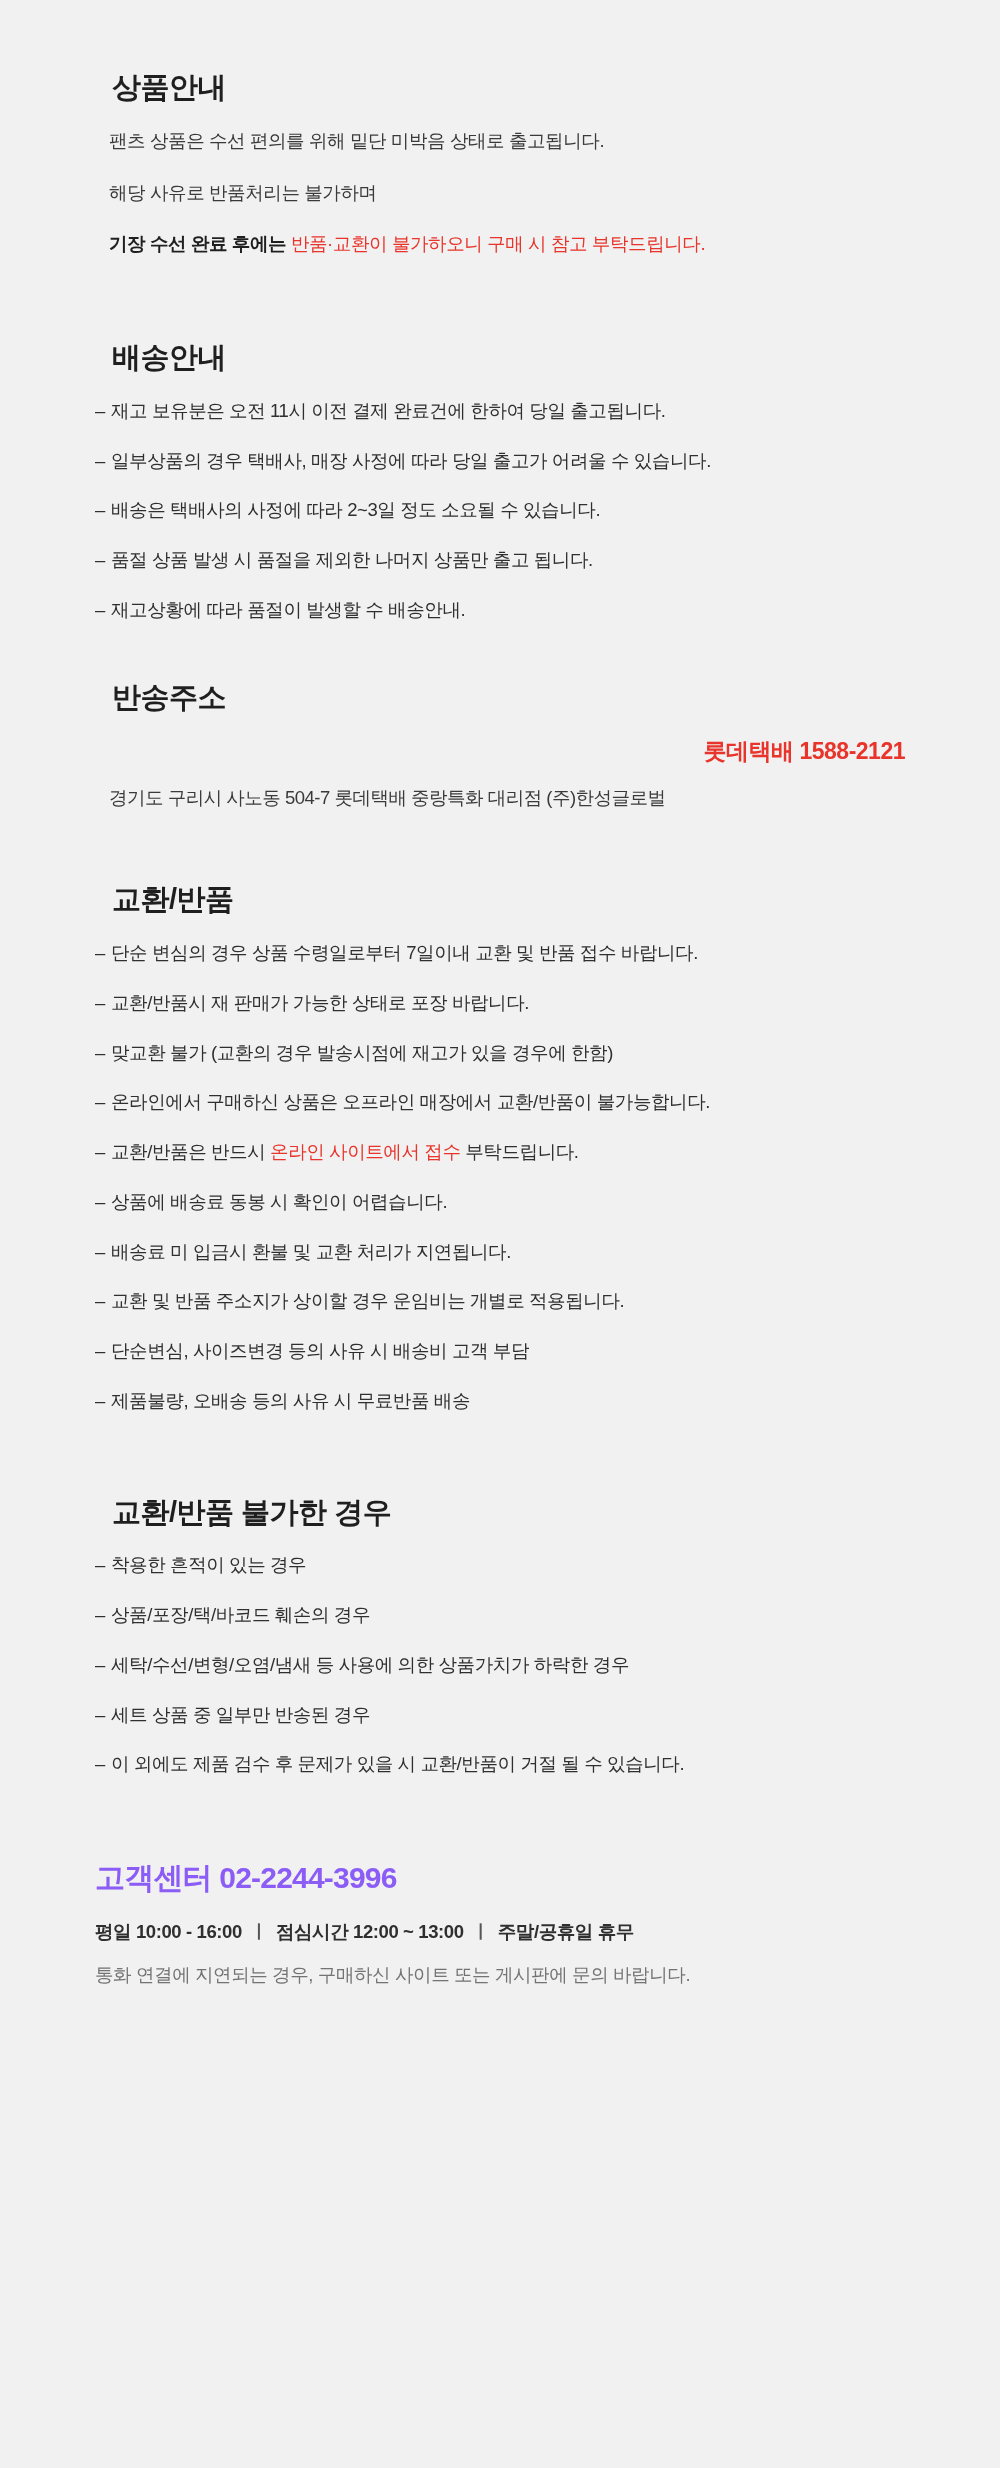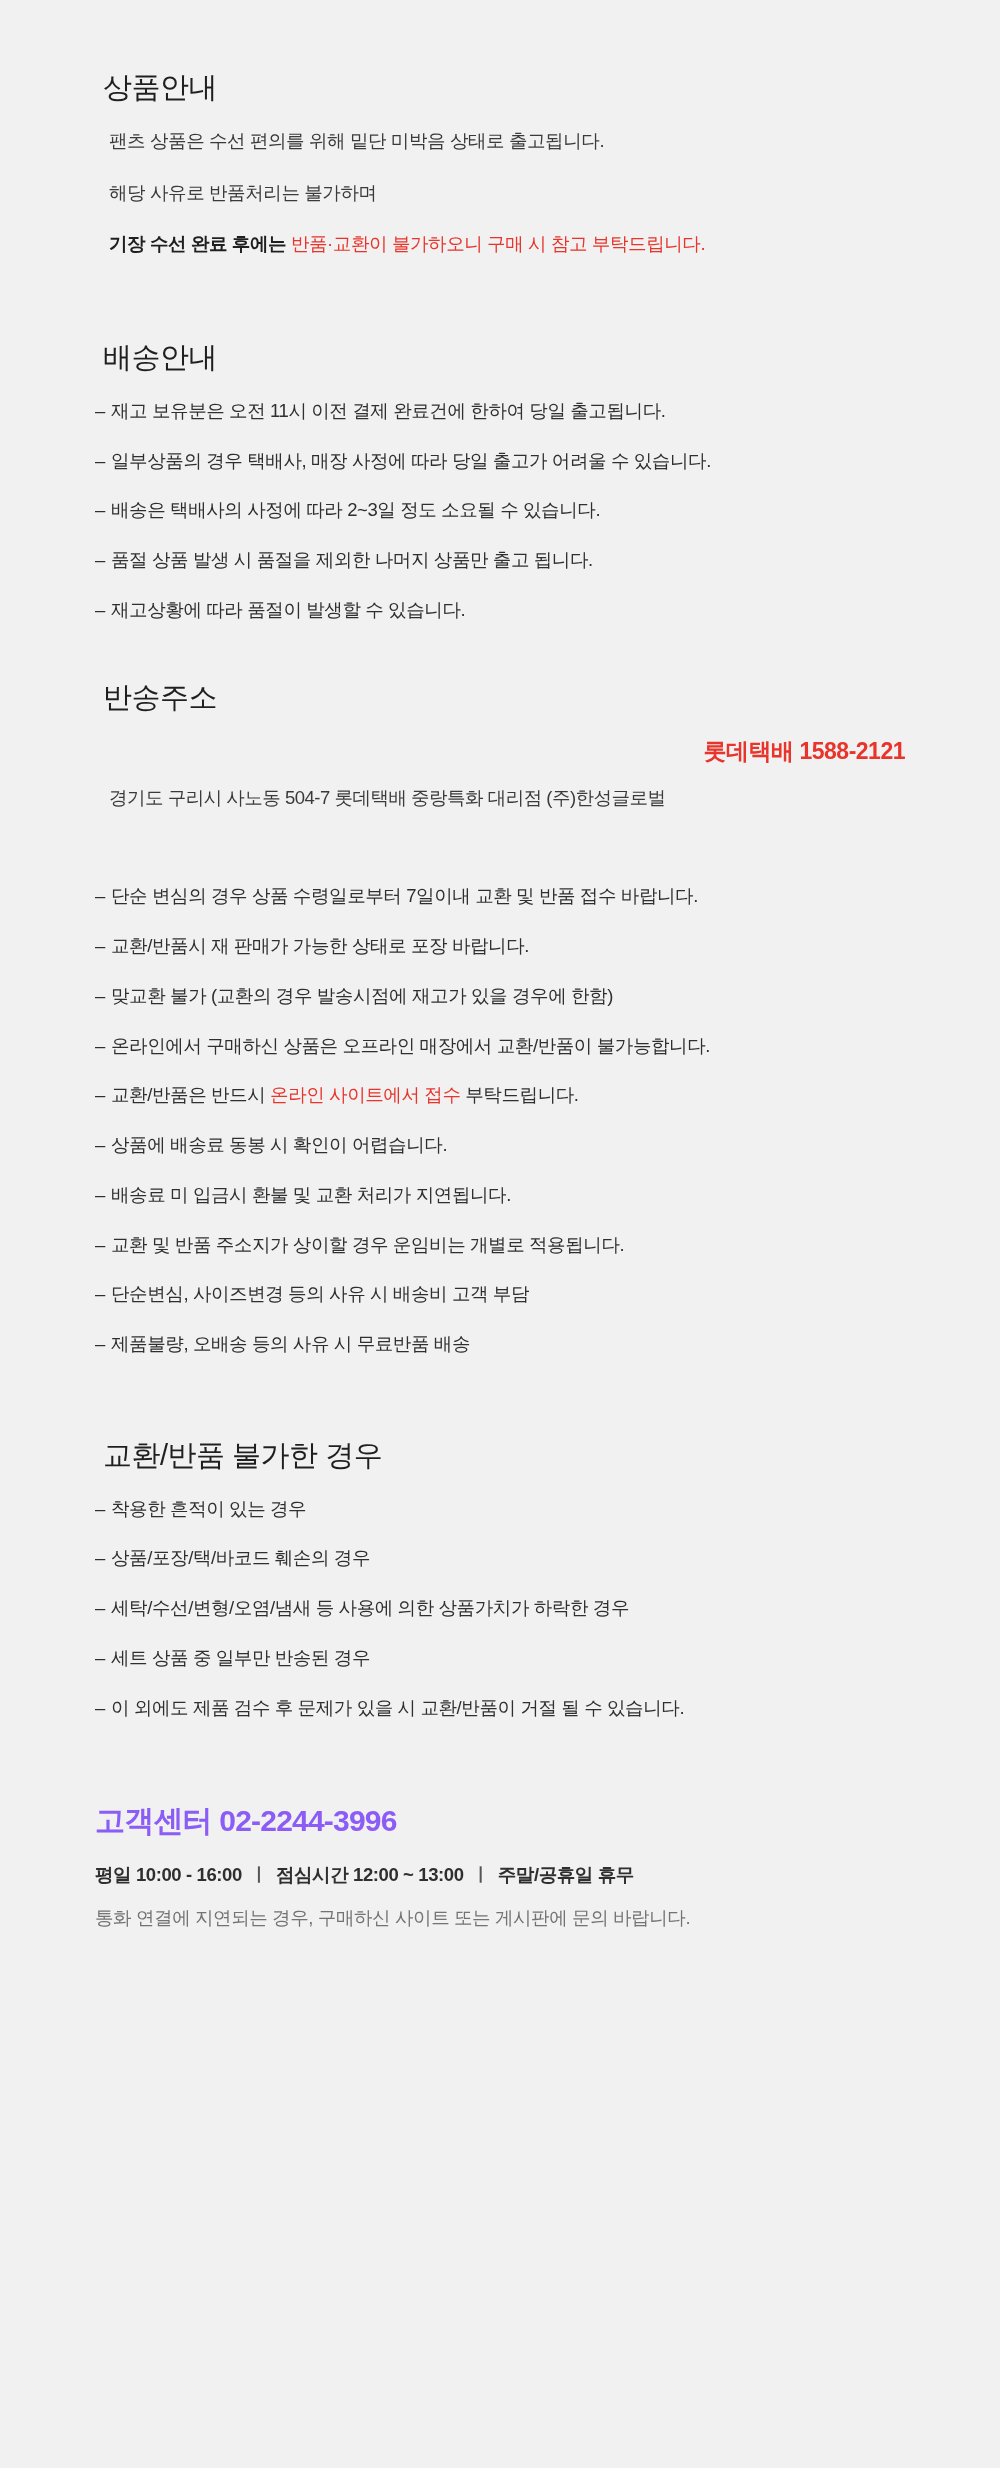--- a/index.html
+++ b/index.html
@@ -19,24 +19,24 @@
     min-height: 2468px;
     box-sizing: border-box;
     padding: 70px 95px 60px 95px;
     background: #f1f1f1;
   }
   .section {
     margin-bottom: 0;
   }
   h2.heading {
     font-size: 29px;
-    font-weight: 400;
+    font-weight: 700;
     letter-spacing: -0.5px;
     color: #1f1f1f;
-    margin: 0 0 22px 8px;
+    margin: 0 0 22px 17px;
     line-height: 1.2;
   }
   .body-line {
     font-size: 18.5px;
     line-height: 1.5;
     color: #3a3a3a;
     margin: 0 0 20px 0;
     letter-spacing: -0.4px;
   }
   .body-line.bold {
@@ -127,35 +127,36 @@
 
   <div class="gap-md"></div>
 
   <section class="section">
     <h2 class="heading">배송안내</h2>
     <ul class="list">
       <li><span class="dash">–</span><span>재고 보유분은 오전 11시 이전 결제 완료건에 한하여 당일 출고됩니다.</span></li>
       <li><span class="dash">–</span><span>일부상품의 경우 택배사, 매장 사정에 따라 당일 출고가 어려울 수 있습니다.</span></li>
       <li><span class="dash">–</span><span>배송은 택배사의 사정에 따라 2~3일 정도 소요될 수 있습니다.</span></li>
       <li><span class="dash">–</span><span>품절 상품 발생 시 품절을 제외한 나머지 상품만 출고 됩니다.</span></li>
-      <li><span class="dash">–</span><span>재고상황에 따라 품절이 발생할 수 있습니다.</span></li>
+      <li><span class="dash">–</span><span>재고상황에 따라 품절이 발생할 수 배송안내.</span></li>
     </ul>
   </section>
 
   <div class="gap-sm"></div>
 
   <section class="section">
     <h2 class="heading">반송주소</h2>
     <p class="addr-line-1">롯데택배 1588-2121</p>
     <p class="addr-line-2">경기도 구리시 사노동 504-7 롯데택배 중랑특화 대리점 (주)한성글로벌</p>
   </section>
 
   <div class="gap-lg"></div>
 
   <section class="section">
+    <h2 class="heading">교환/반품</h2>
     <ul class="list">
       <li><span class="dash">–</span><span>단순 변심의 경우 상품 수령일로부터 7일이내 교환 및 반품 접수 바랍니다.</span></li>
       <li><span class="dash">–</span><span>교환/반품시 재 판매가 가능한 상태로 포장 바랍니다.</span></li>
       <li><span class="dash">–</span><span>맞교환 불가 (교환의 경우 발송시점에 재고가 있을 경우에 한함)</span></li>
       <li><span class="dash">–</span><span>온라인에서 구매하신 상품은 오프라인 매장에서 교환/반품이 불가능합니다.</span></li>
       <li><span class="dash">–</span><span>교환/반품은 반드시 </span><span class="red">온라인 사이트에서 접수</span><span> 부탁드립니다.</span></li>
       <li><span class="dash">–</span><span>상품에 배송료 동봉 시 확인이 어렵습니다.</span></li>
       <li><span class="dash">–</span><span>배송료 미 입금시 환불 및 교환 처리가 지연됩니다.</span></li>
       <li><span class="dash">–</span><span>교환 및 반품 주소지가 상이할 경우 운임비는 개별로 적용됩니다.</span></li>
       <li><span class="dash">–</span><span>단순변심, 사이즈변경 등의 사유 시 배송비 고객 부담</span></li>

